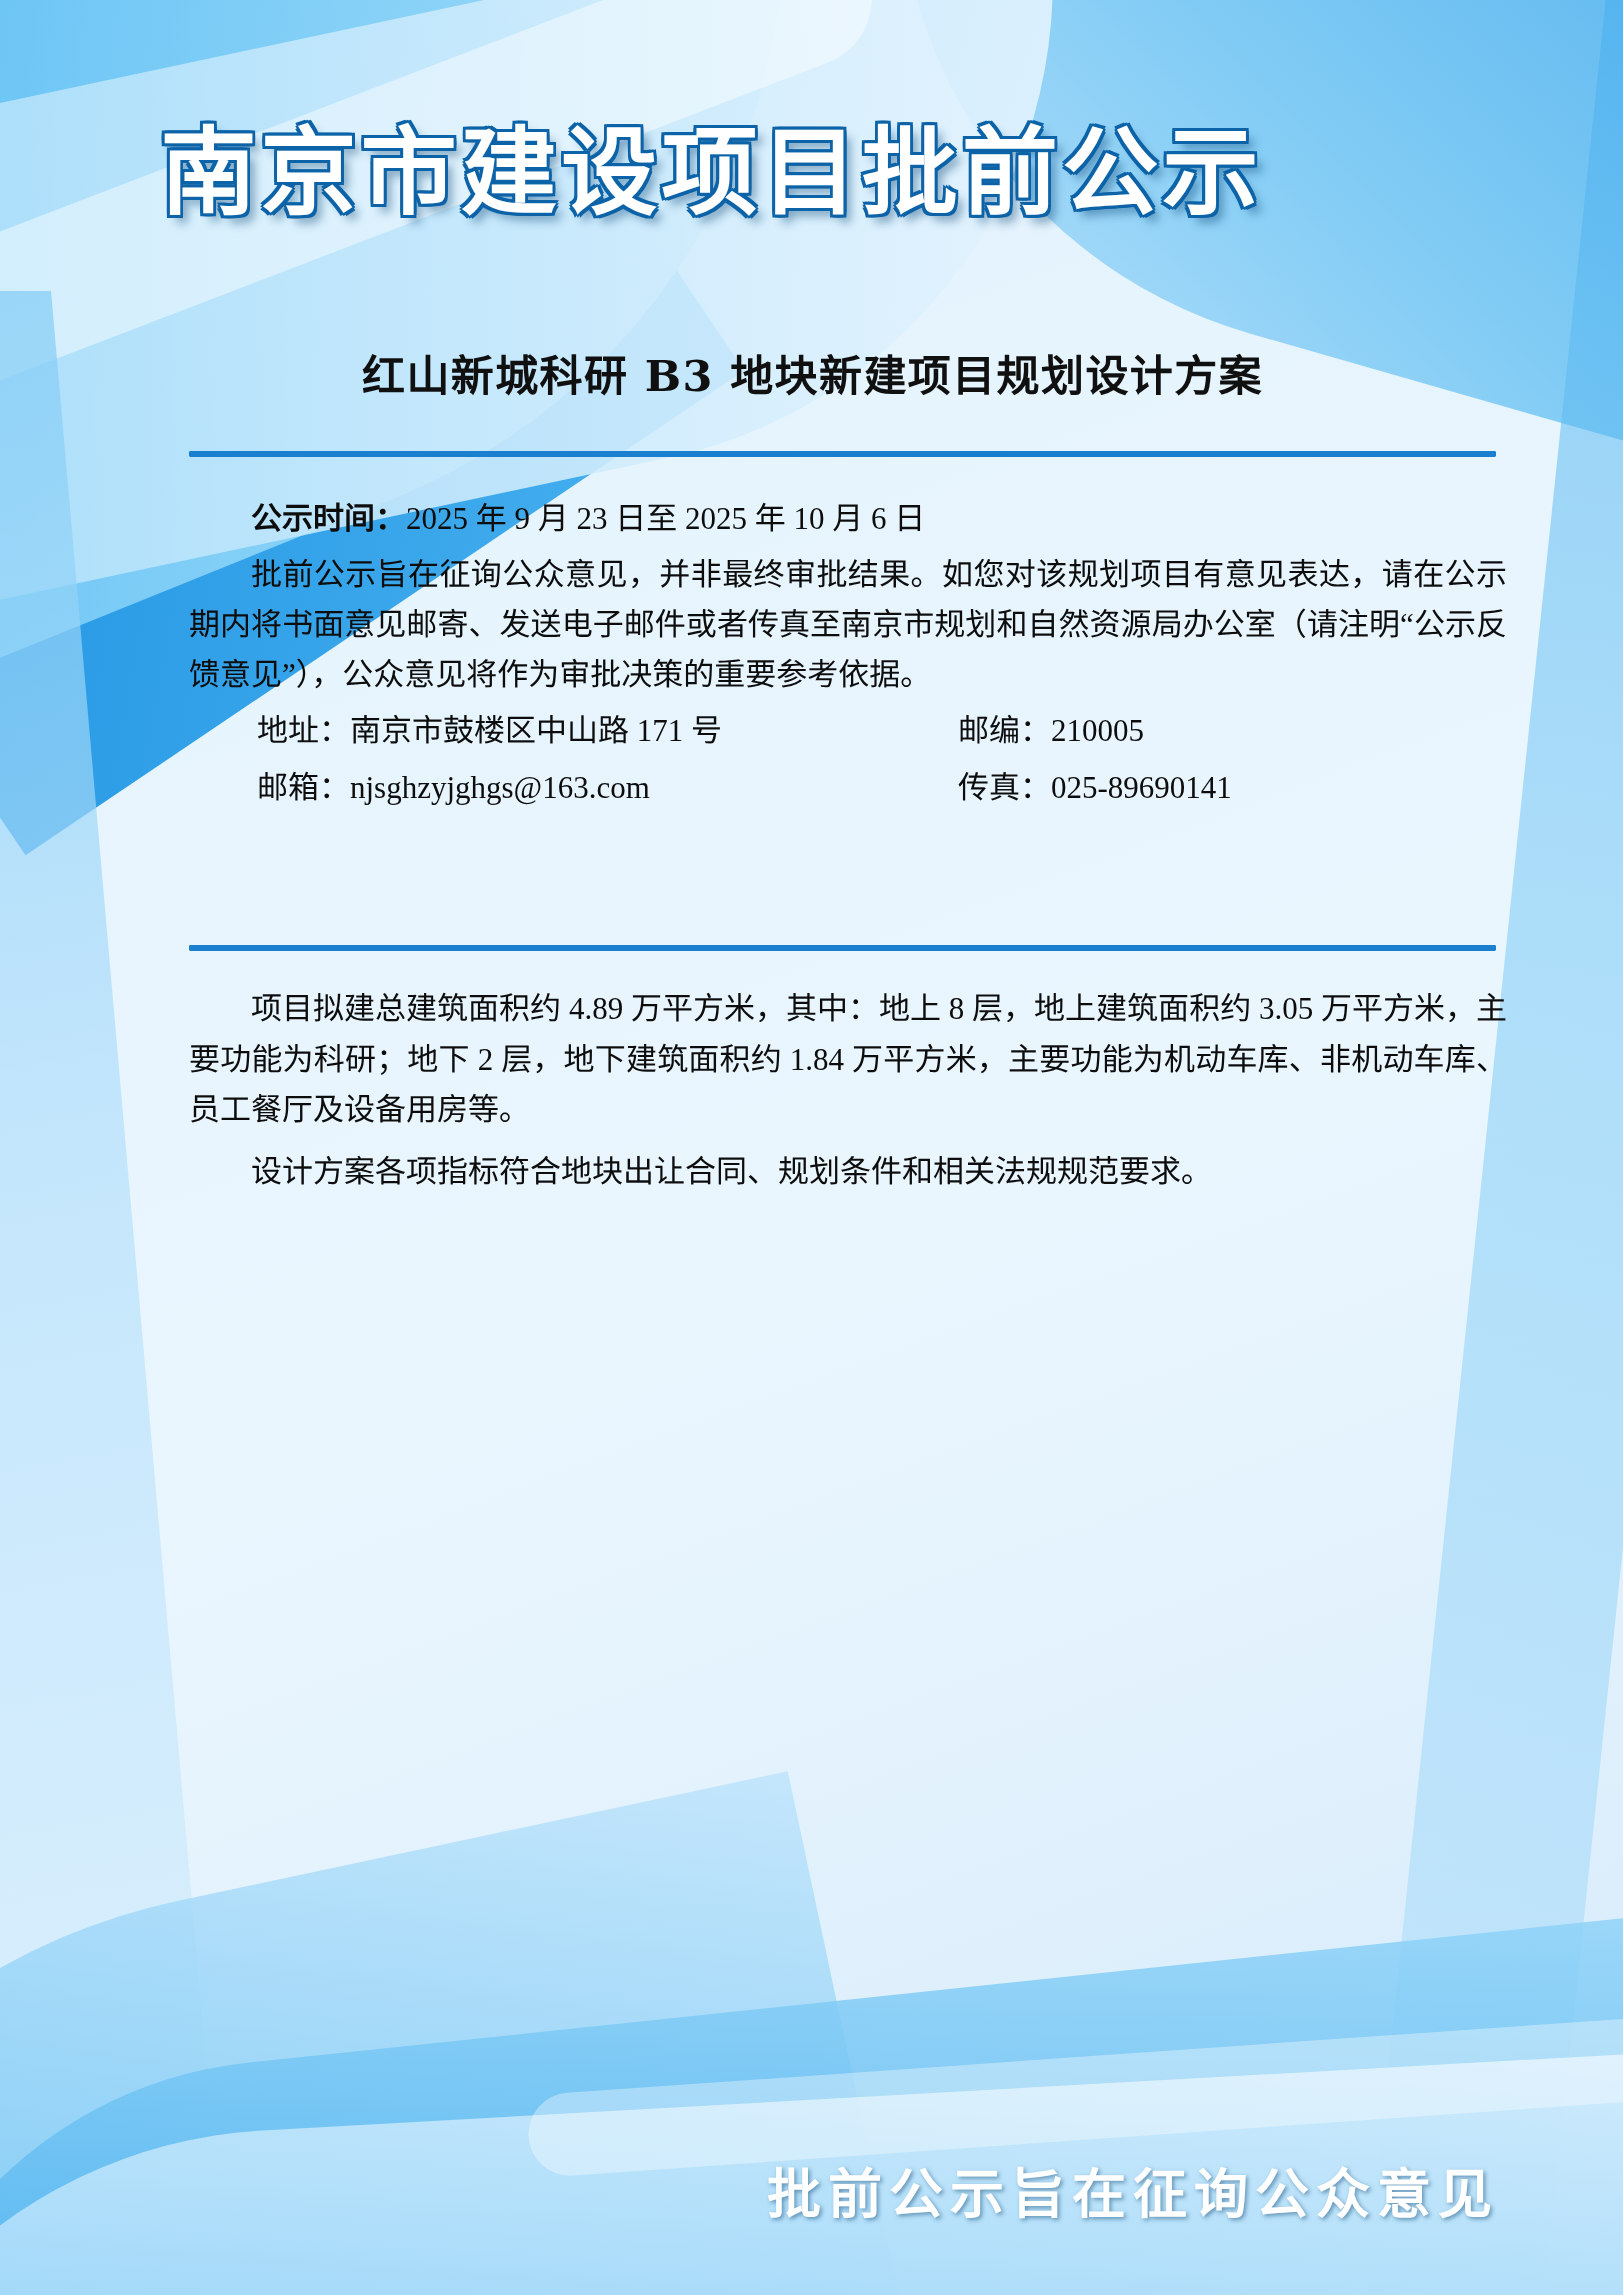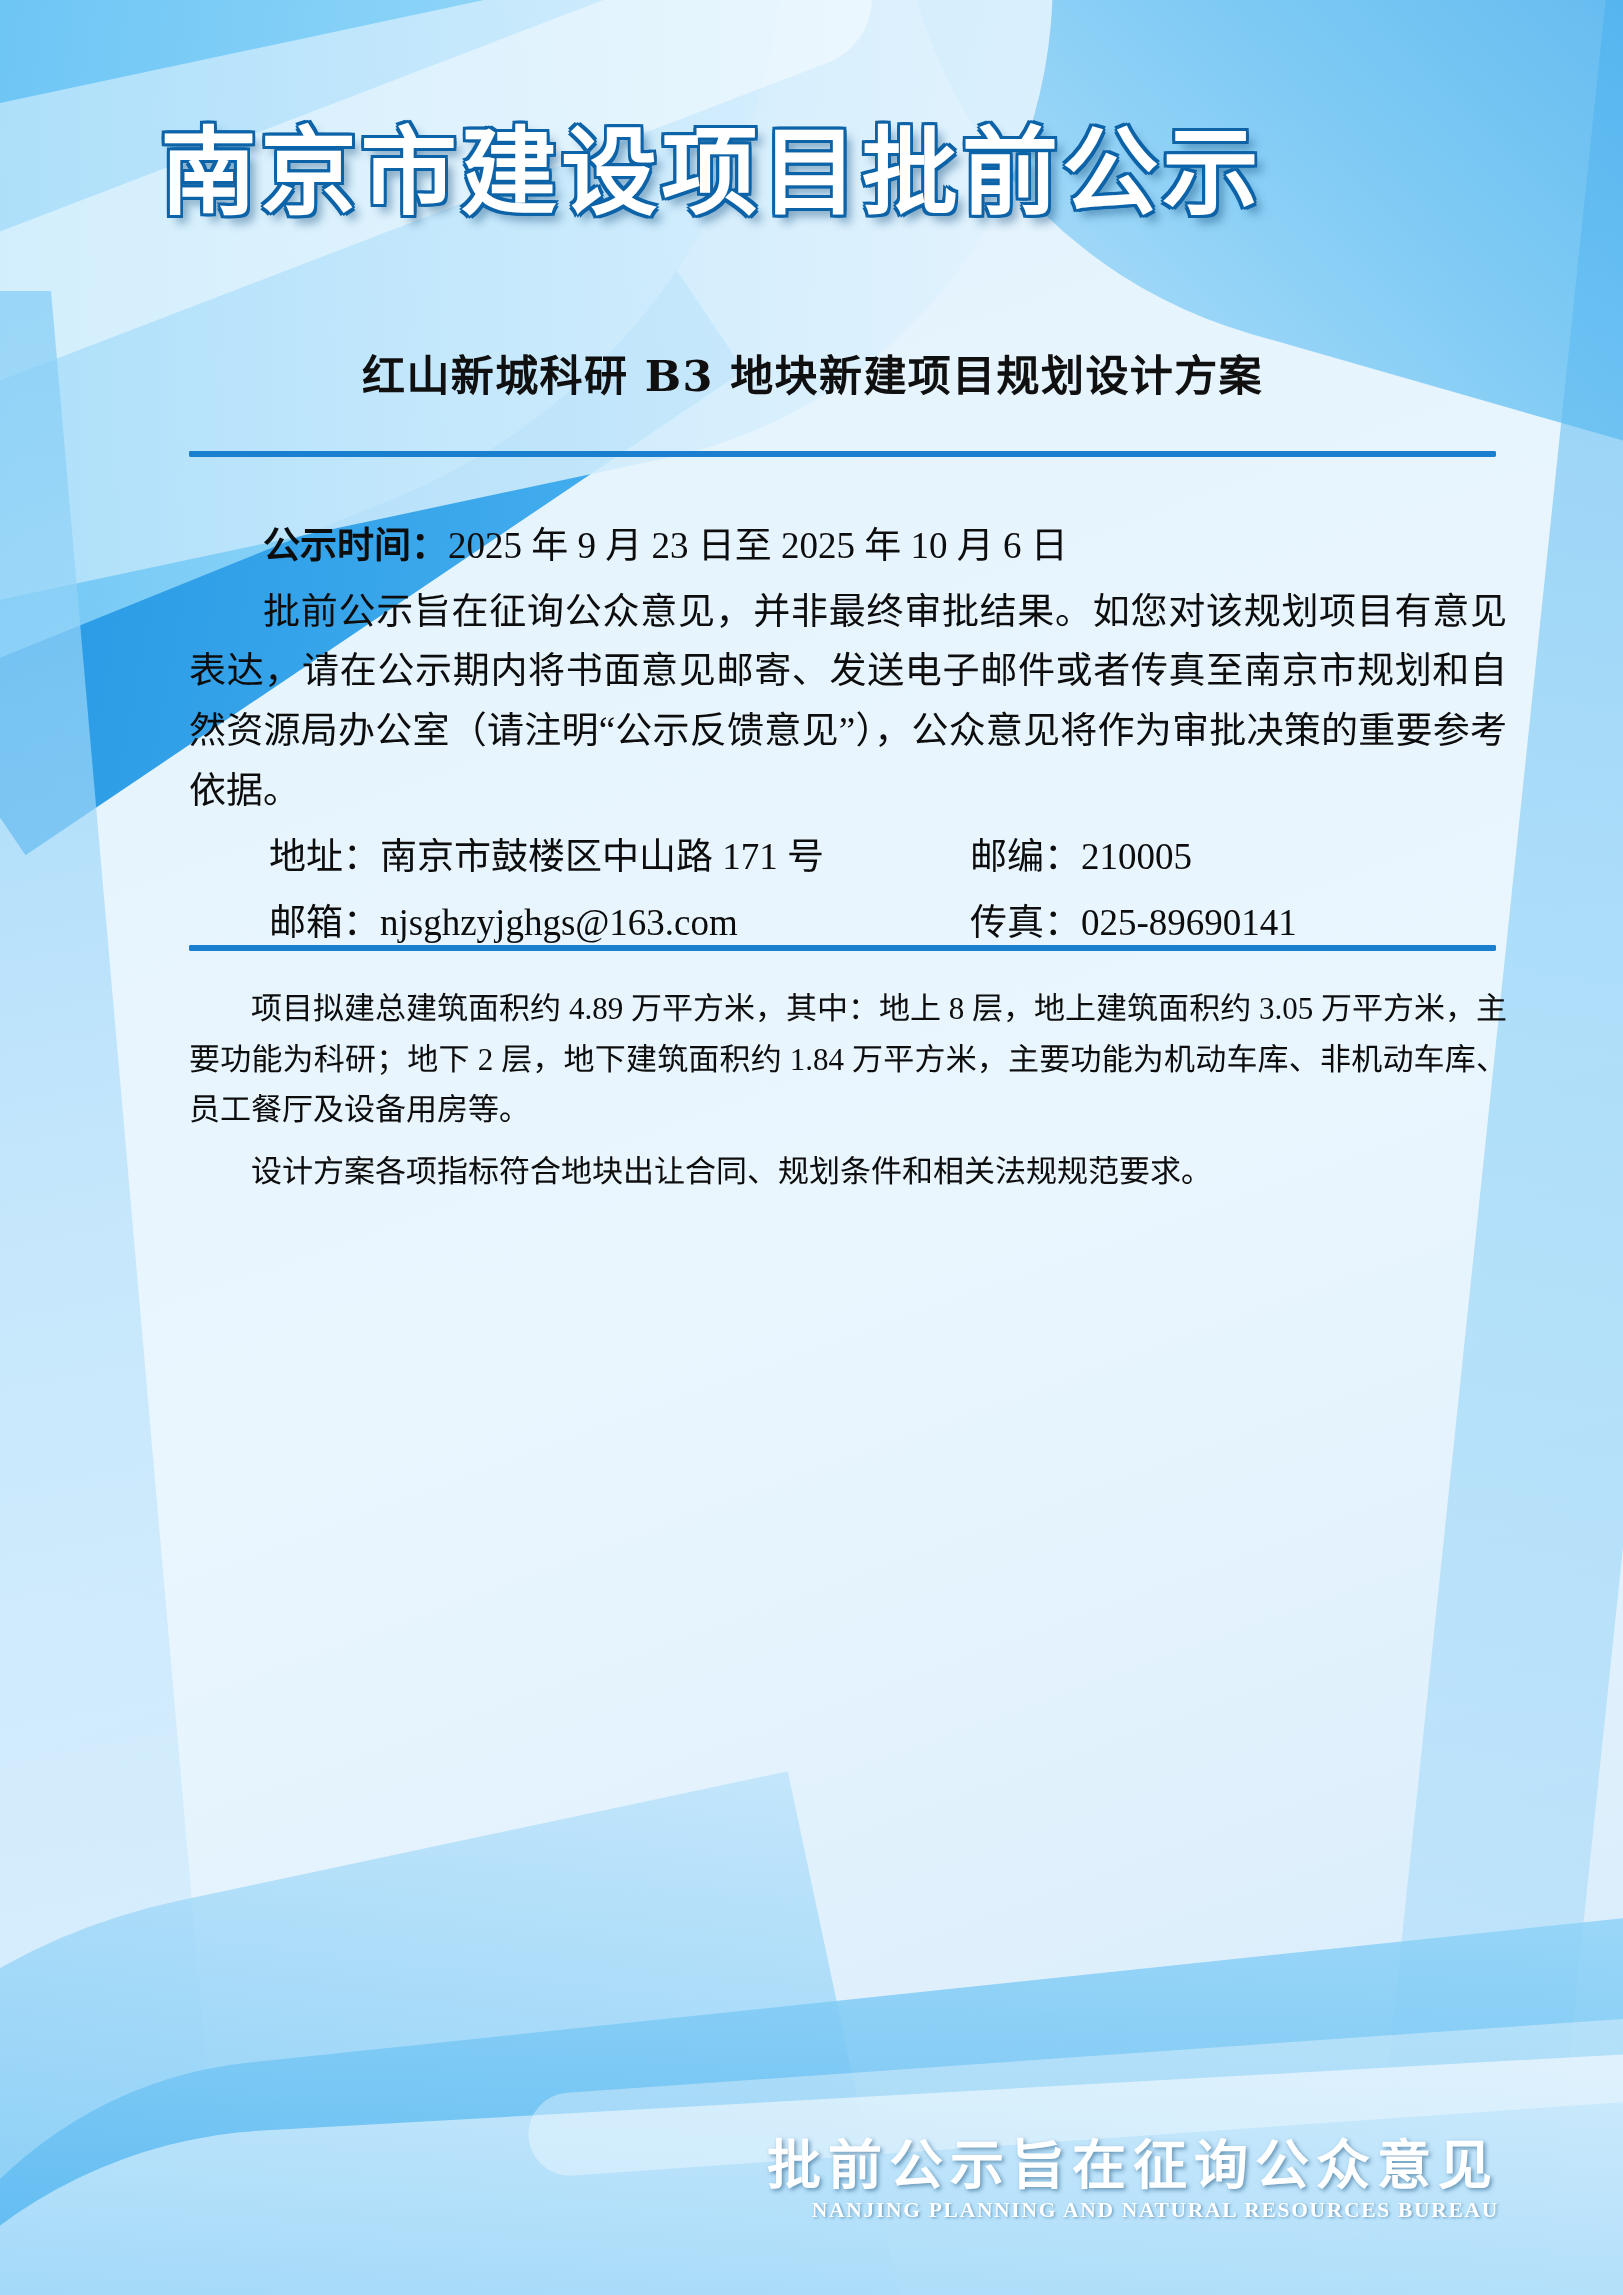--- a/index.html
+++ b/index.html
@@ -201,24 +201,24 @@
   }
   .rule-mid {
     top: 945px;
     left: 189px;
     width: 1307px;
   }
 
   
   .notice {
     position: absolute;
-    top: 516px;
+    top: 494px;
     left: 189px;
     width: 1318px;
-    font-size: 37px;
+    font-size: 31px;
     line-height: 1.62;
     color: #0d0d0d;
   }
   .notice .lbl {
     font-weight: bold;
   }
   .para {
     text-indent: 2em;
     text-align: justify;
     margin: 0;
@@ -330,18 +330,17 @@
 
     <div class="rule rule-mid"></div>
 
     <div class="section">
       <p class="para">项目拟建总建筑面积约 4.89 万平方米，其中：地上 8 层，地上建筑面积约 3.05 万平方米，主要功能为科研；地下 2 层，地下建筑面积约 1.84 万平方米，主要功能为机动车库、非机动车库、员工餐厅及设备用房等。</p>
       <p class="para">设计方案各项指标符合地块出让合同、规划条件和相关法规规范要求。</p>
     </div>
 
     <div class="footer">
       <div class="footer-cn">批前公示旨在征询公众意见</div>
-      <div class="footer-en">NANJING  PLANNING  AND  NATURAL  RESOURCES  BUREAU</div>
     </div>
 
   </div>
 </div>
 
 
 </body></html>

